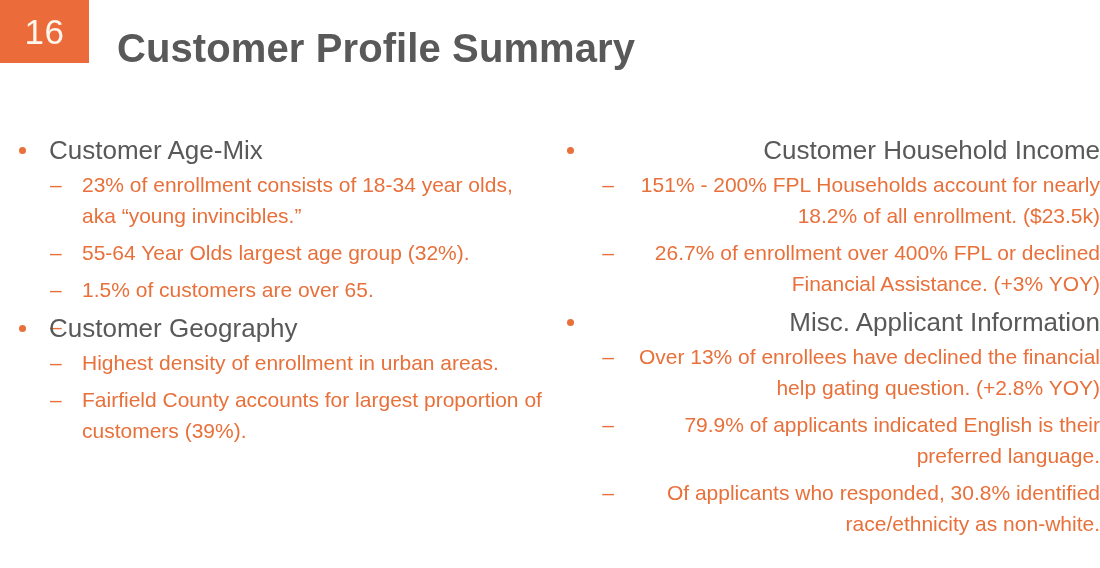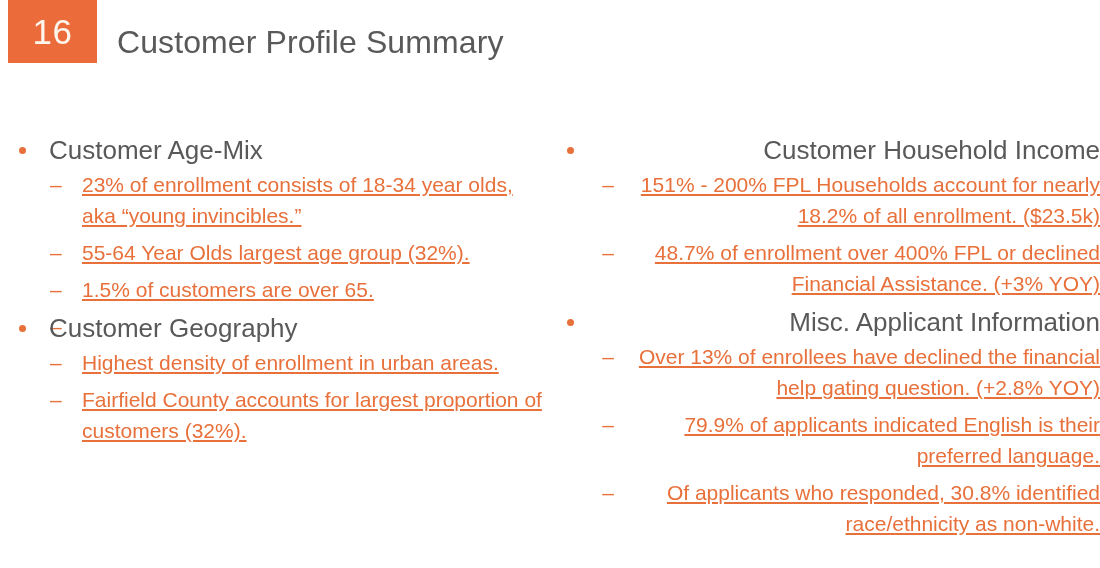--- a/index.html
+++ b/index.html
@@ -24,43 +24,43 @@
   
   .header {
     position: absolute;
     left: 0;
     top: 0;
     width: 1100px;
     height: 70px;
   }
   .slide-number-badge {
     position: absolute;
-    left: 8px;
+    left: 0;
     top: 0;
     width: 89px;
     height: 63px;
     background: #EC6B3B;
     display: flex;
     align-items: center;
     justify-content: center;
   }
   .slide-number-badge span {
     color: #FDF6EC;
     font-size: 35px;
     font-weight: 400;
     line-height: 1;
     letter-spacing: 0.5px;
   }
   .slide-title {
     position: absolute;
     left: 117px;
-    top: 14px;
+    top: 20px;
     color: #595959;
-    font-size: 32px;
-    font-weight: 400;
+    font-size: 40px;
+    font-weight: 700;
     line-height: 56px;
     white-space: nowrap;
     letter-spacing: 0.1px;
   }
 
   
   .columns {
     position: absolute;
     left: 0;
     top: 133px;
@@ -107,21 +107,21 @@
   }
   .l2 .dash {
     position: absolute;
     left: 38px;
     top: 0;
     width: 16px;
     color: #E8703A;
     font-size: 21px;
     line-height: 31px;
   }
-  .l2 .txt { display: block; text-decoration: underline; }
+  .l2 .txt { display: block; }
 
   .group { margin-bottom: 0; }
   .group:last-child { margin-bottom: 0; }
 </style>
 </head>
 <body>
 
 <div class="slide">
 
   <div class="header">
@@ -161,40 +161,40 @@
         <div class="l1">
           <span class="dot"></span>
           <span>Customer Geography</span>
         </div>
         <div class="l2">
           <span class="dash">–</span>
           <span class="txt"> Highest density of enrollment in urban areas.</span>
         </div>
         <div class="l2">
           <span class="dash">–</span>
-          <span class="txt">Fairfield County accounts for largest proportion of customers (32%).</span>
+          <span class="txt">Fairfield County accounts for largest proportion of customers (39%).</span>
         </div>
       </div>
 
     </div>
 
     <div class="column right">
 
       <div class="group">
         <div class="l1">
           <span class="dot"></span>
           <span>Customer Household Income</span>
         </div>
         <div class="l2">
           <span class="dash">–</span>
           <span class="txt">151% - 200% FPL Households account for nearly 18.2% of all enrollment. ($23.5k)</span>
         </div>
         <div class="l2">
           <span class="dash">–</span>
-          <span class="txt">48.7% of enrollment over 400% FPL or declined Financial Assistance. (+3% YOY)</span>
+          <span class="txt">26.7% of enrollment over 400% FPL or declined Financial Assistance. (+3% YOY)</span>
         </div>
       </div>
 
       <div class="group">
         <div class="l1">
           <span class="dot"></span>
           <span>Misc. Applicant Information</span>
         </div>
         <div class="l2">
           <span class="dash">–</span>

